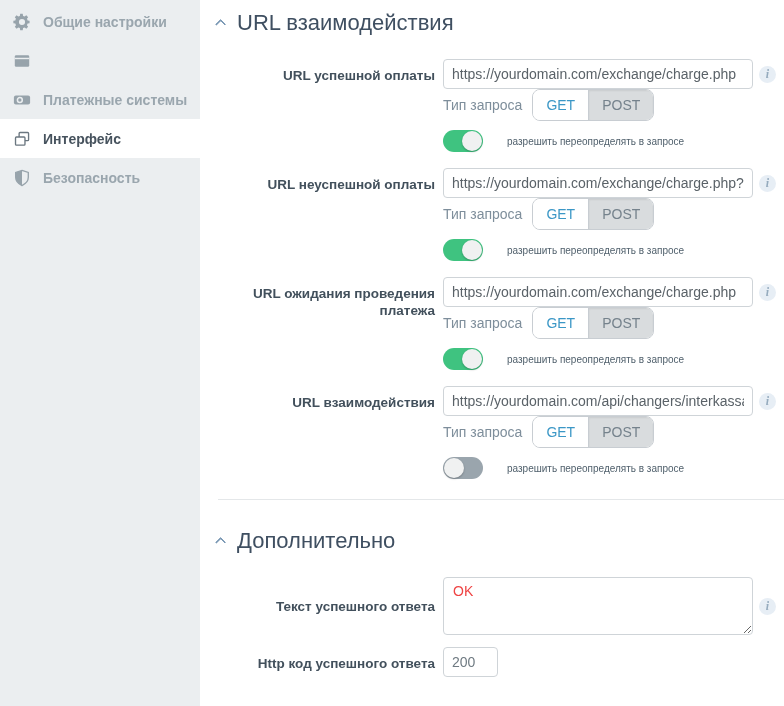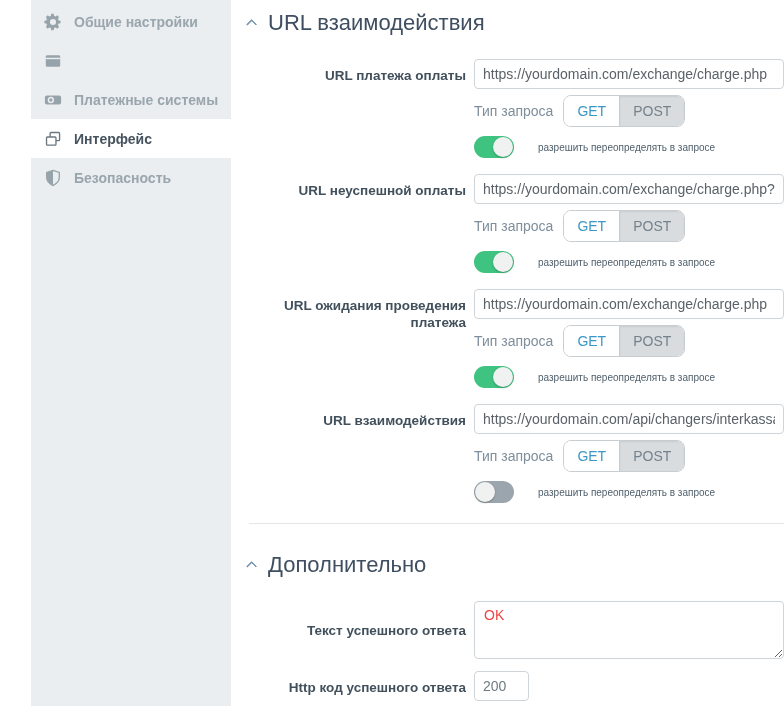--- a/index.html
+++ b/index.html
@@ -21,21 +21,21 @@
     --info-glyph:#95abbe;
     --divider:#e4e7e9;
     --toggle-label:#50606c;
     --chevron:#7b99b5;
   }
   *{box-sizing:border-box;margin:0;padding:0;}
   body{background:#fff;font-family:"Liberation Sans",sans-serif;}
   .app{width:784px;height:706px;display:flex;overflow:hidden;background:#fff;}
 
   
-  .sidebar{width:200px;flex:0 0 200px;background:var(--sidebar-bg);padding-top:2px;margin-left:31px;}
+  .sidebar{width:200px;flex:0 0 200px;background:var(--sidebar-bg);padding-top:2px;}
   .sidebar-item{height:39px;display:flex;align-items:center;gap:12px;padding:0 10px 0 13px;
     font-size:14px;font-weight:700;color:var(--sidebar-text);cursor:pointer;white-space:nowrap;}
   .sidebar-item.on{background:#ffffff;color:var(--sidebar-active-text);}
   .sidebar-item .icn{width:18px;height:18px;flex:0 0 18px;display:flex;align-items:center;justify-content:center;}
   .sidebar-item svg{width:18px;height:18px;color:#97a3ab;}
   .sidebar-item.on svg{color:#6b7780;}
   .win-front{fill:var(--sidebar-bg);}
   .sidebar-item.on .win-front{fill:#fff;}
 
   
@@ -51,21 +51,21 @@
   .fbody{margin-left:8px;}
 
   .input-line{display:flex;align-items:center;}
   .url-input{width:310px;height:30px;border:1px solid var(--input-border);border-radius:4px;
     padding:0 8px;font-size:14px;color:var(--input-text);font-family:"Liberation Sans",sans-serif;outline:none;}
   .info{width:17px;height:17px;border-radius:50%;background:var(--info-bg);margin-left:6px;flex:0 0 17px;
     display:flex;align-items:center;justify-content:center;cursor:pointer;}
   .info::before{content:"i";font-family:"Liberation Serif",serif;font-style:italic;font-weight:700;
     font-size:12px;color:var(--info-glyph);line-height:1;}
 
-  .type-line{display:flex;align-items:center;margin-top:6px;}
+  .type-line{display:flex;align-items:center;margin-top:0;}
   .type-label{font-size:14px;color:var(--muted-text);margin-right:10px;}
   .seg-group{display:inline-flex;border:1px solid var(--border);border-radius:8px;overflow:hidden;}
   .seg{height:30px;padding:0 13px;font-size:14px;font-family:"Liberation Sans",sans-serif;
     border:none;background:#fff;color:var(--accent-blue);cursor:pointer;line-height:28px;}
   .seg + .seg{border-left:1px solid var(--border);}
   .seg.active{background:var(--seg-active-bg);color:var(--seg-active-text);box-shadow:inset 0 1px 2px rgba(0,0,0,.07);}
 
   .toggle-line{display:flex;align-items:center;margin-top:9px;}
   .switch{position:relative;width:40px;height:22px;border-radius:11px;background:var(--toggle-off);
     flex:0 0 40px;cursor:pointer;}
@@ -143,21 +143,21 @@
   </aside>
 
   <main class="content">
 
     <div class="section-header">
       <span class="chevron-up"></span>
       <span>URL взаимодействия</span>
     </div>
 
     <div class="field">
-      <div class="flabel">URL платежа оплаты</div>
+      <div class="flabel">URL успешной оплаты</div>
       <div class="fbody">
         <div class="input-line">
           <input class="url-input" value="https://yourdomain.com/exchange/charge.php" style="">
           <span class="info"></span>
         </div>
         <div class="type-line">
           <span class="type-label">Тип запроса</span>
           <div class="seg-group">
             <button class="seg">GET</button>
             <button class="seg active">POST</button>

